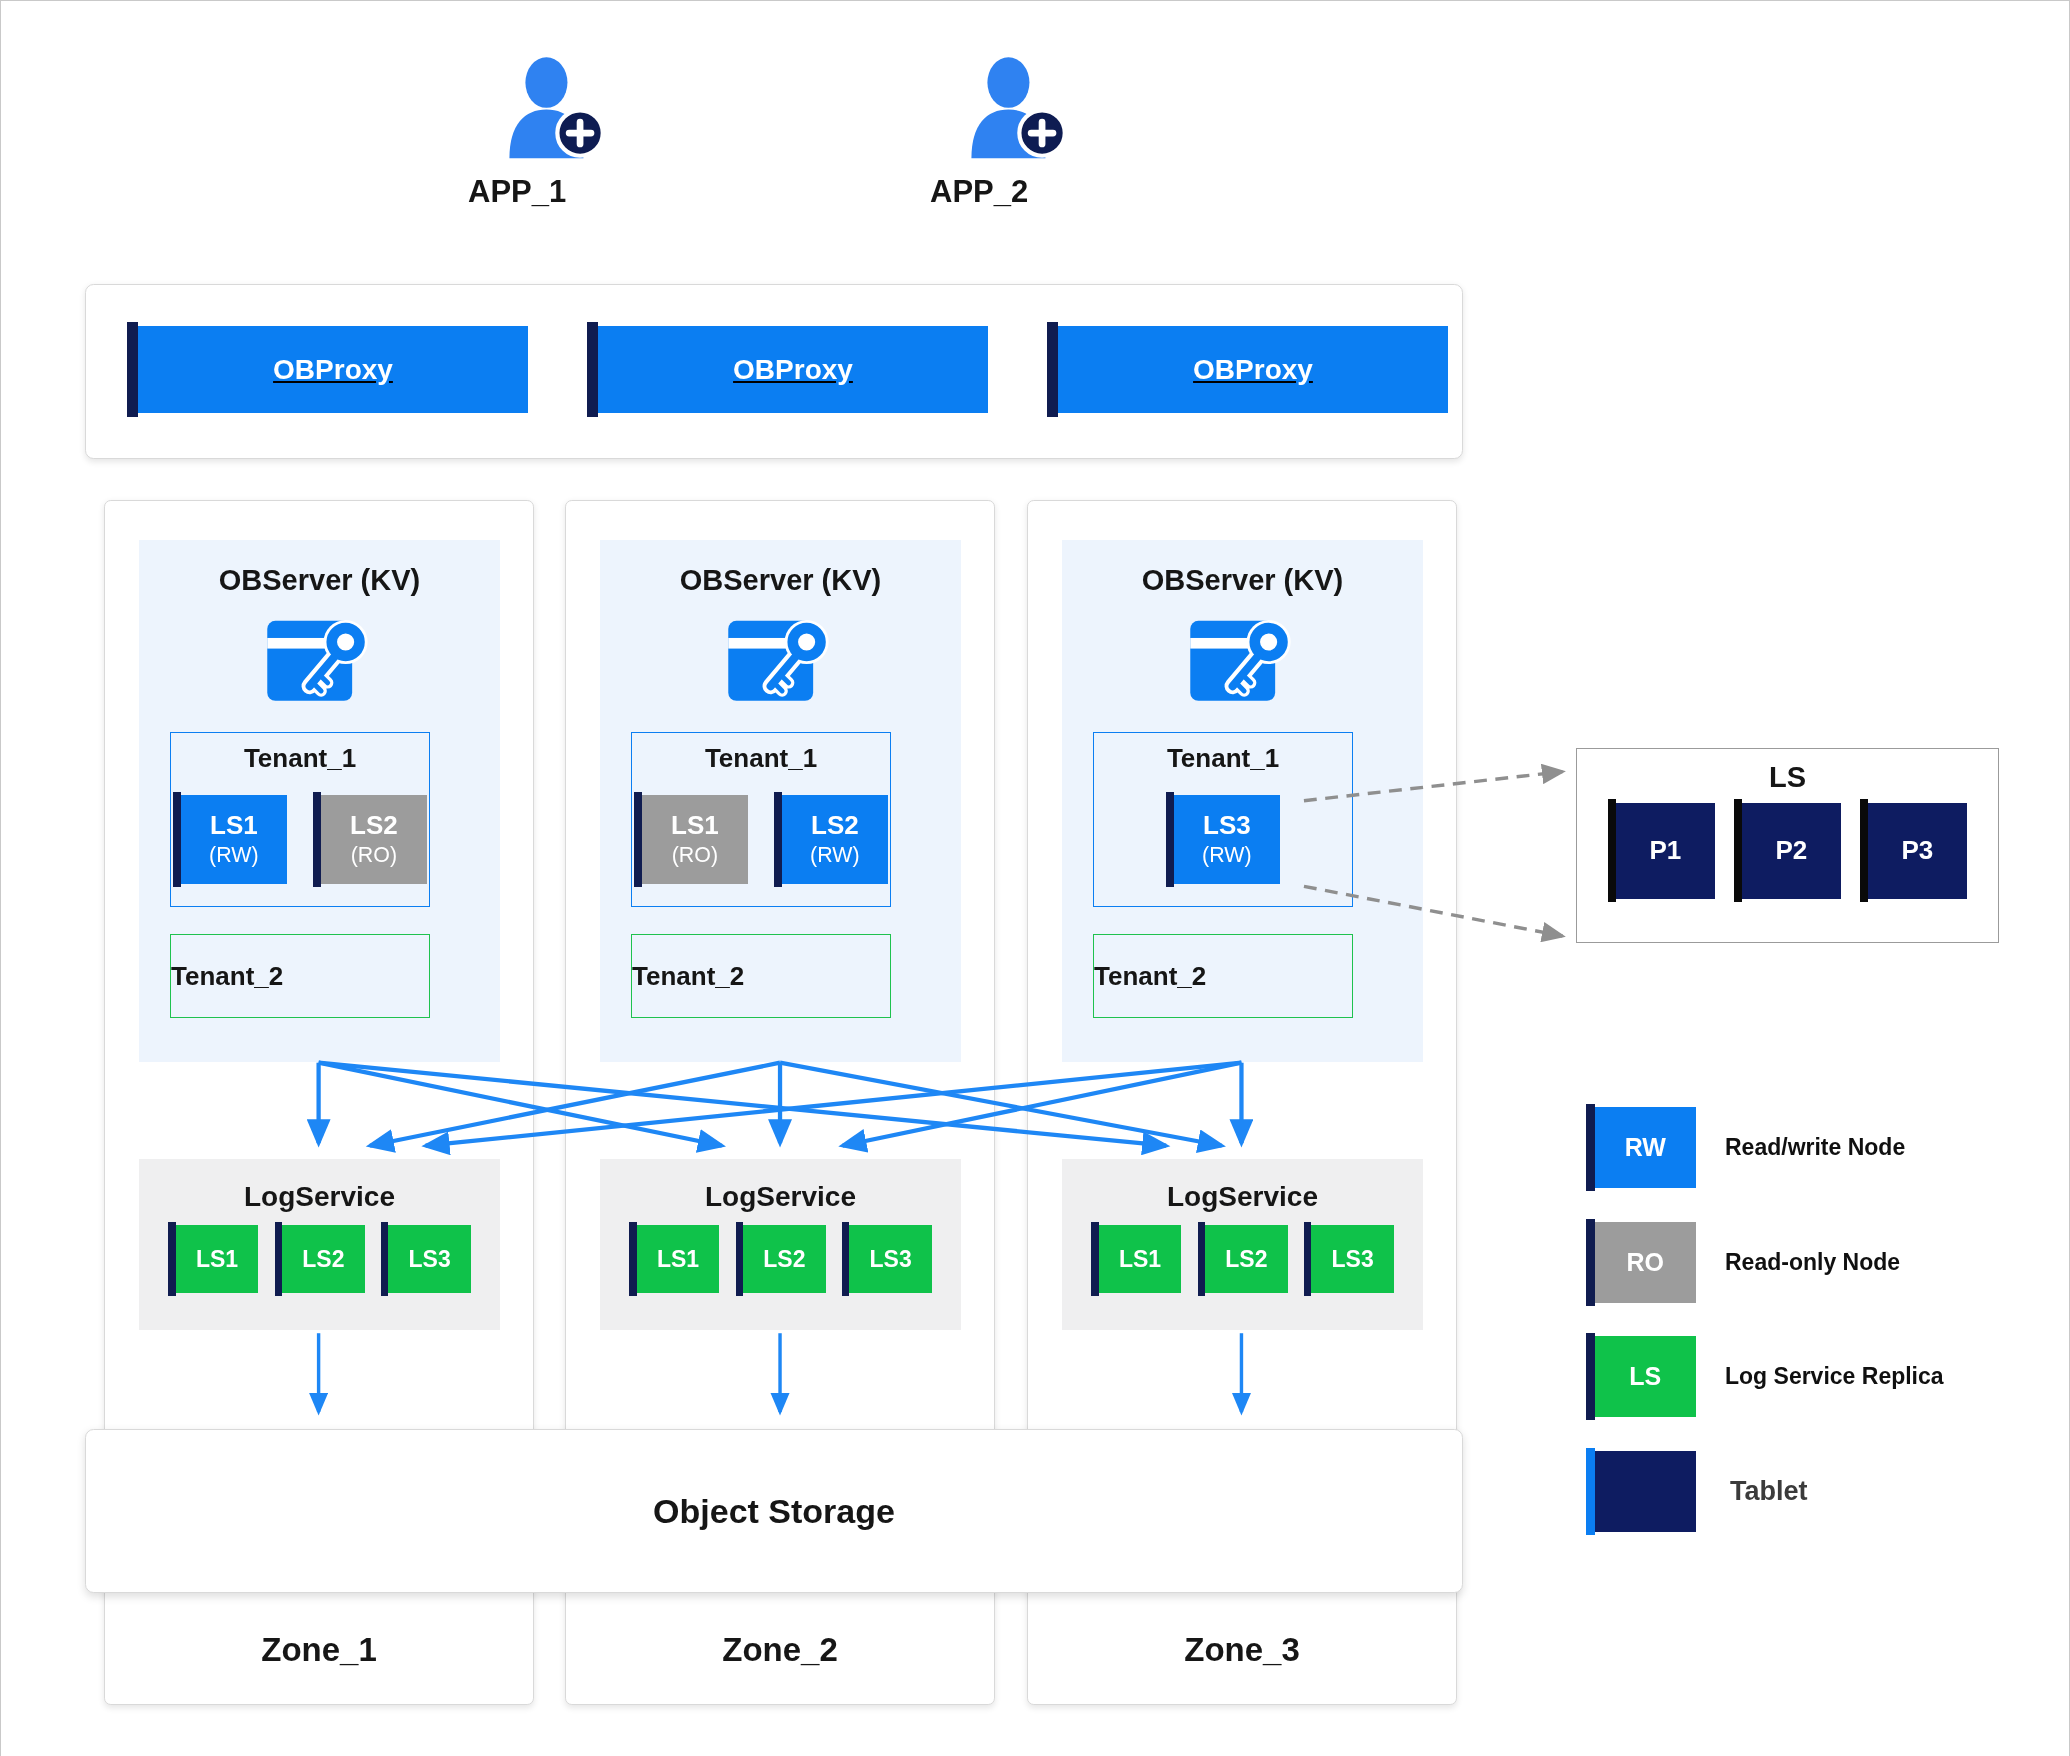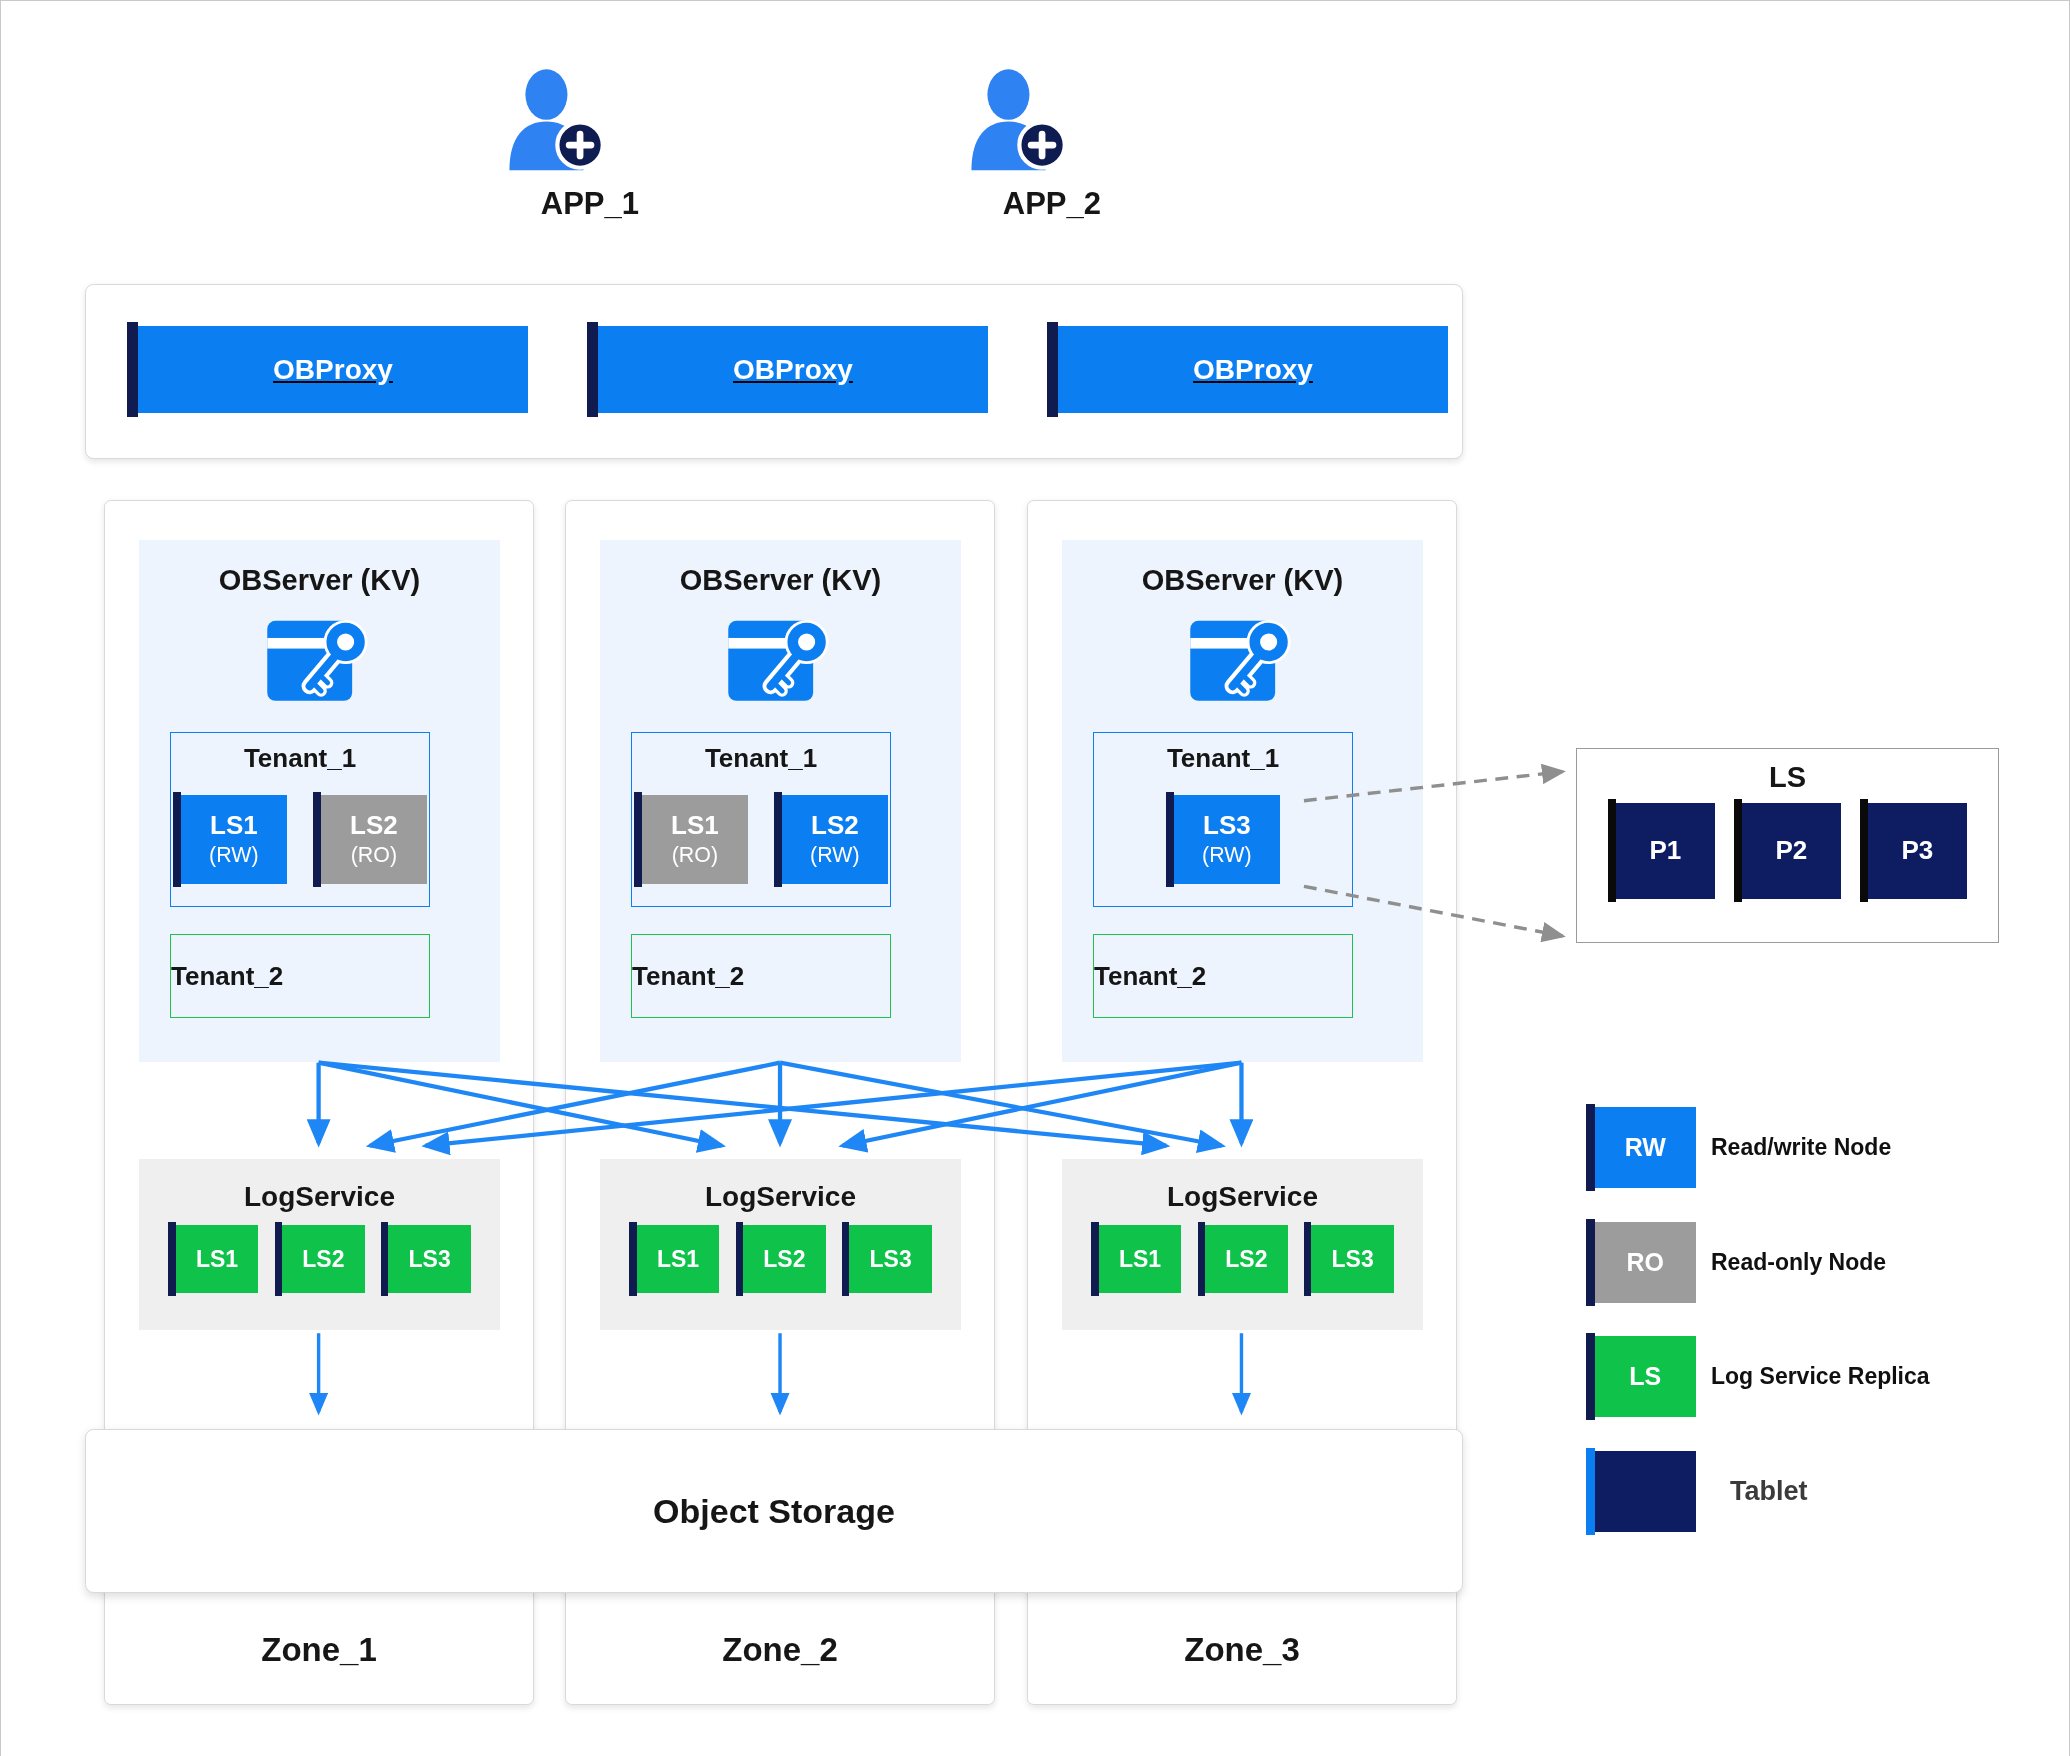--- a/index.html
+++ b/index.html
@@ -9,21 +9,21 @@
     --panel_bg:#edf4fd; --logservice_bg:#efeff0; --dashed_gray:#8f8f8f;
     --container_border:#d9d9d9; --detail_border:#9b9b9b; --badge_navy:#0e1c52;
     --ink:#161616;
   }
   *{box-sizing:border-box; margin:0; padding:0;}
   body{background:#ffffff; font-family:"Liberation Sans","DejaVu Sans",sans-serif;}
   .canvas{position:relative; width:2070px; height:1757px; background:#fff;
           border:1.7px solid #c9c9c9; overflow:hidden;}
 
   
-  .app{position:absolute; top:65px; width:171px; text-align:right;}
+  .app{position:absolute; top:53px; width:171px; text-align:left;}
   .app svg{display:block; margin:0 auto;}
   .app-label{margin-top:8.6px; font-size:31px; font-weight:700; color:var(--ink);}
 
   
   .proxy-row{position:absolute; left:84px; top:283px; width:1378px; height:175px;
              background:#fff; border:0.9px solid var(--container_border); border-radius:8.6px;
              box-shadow:0 2.6px 6.8px rgba(0,0,0,.10);}
   .proxy{position:absolute; top:41px; width:401px; height:87px;}
   .pbar{position:absolute; left:0; top:-4.3px; bottom:-4.3px; width:11px; background:var(--stripe_navy);}
   .pbody{position:absolute; left:11px; right:0; top:0; bottom:0; background:var(--primary_blue);
@@ -88,21 +88,21 @@
 
   
   .legend-row{position:absolute; left:1585px; display:flex; align-items:center;}
   .chip-lg{position:relative; width:110px; height:81px; flex:0 0 auto;}
   .chip-lg .bar{position:absolute; left:0; top:-3.4px; bottom:-3.4px; width:8.6px; background:var(--stripe_navy);}
   .chip-lg .body{position:absolute; left:8.6px; right:0; top:0; bottom:0; display:flex; align-items:center;
                  justify-content:center; color:#fff; font-size:25px; font-weight:700;}
   .body.lsg{background:var(--replica_green);}
   .body.tab{background:var(--navy_tablet);}
   .chip-lg .bar.blue{background:var(--primary_blue);}
-  .legend-label{margin-left:15px; font-size:23px; font-weight:700; color:#101010; white-space:nowrap;}
+  .legend-label{margin-left:29px; font-size:23px; font-weight:700; color:#101010; white-space:nowrap;}
   .legend-label.big{font-size:27px; color:#3b3b3b; margin-left:34px;}
 
   
   .overlay{position:absolute; left:0; top:0; z-index:30; pointer-events:none;}
   .arrow{stroke:var(--arrow_blue); stroke-width:5; fill:none;}
   .arrow.thin{stroke-width:4;}
   .dash{stroke:var(--dashed_gray); stroke-width:4; fill:none; stroke-dasharray:15 10;}
 </style>
 </head>
 <body>

